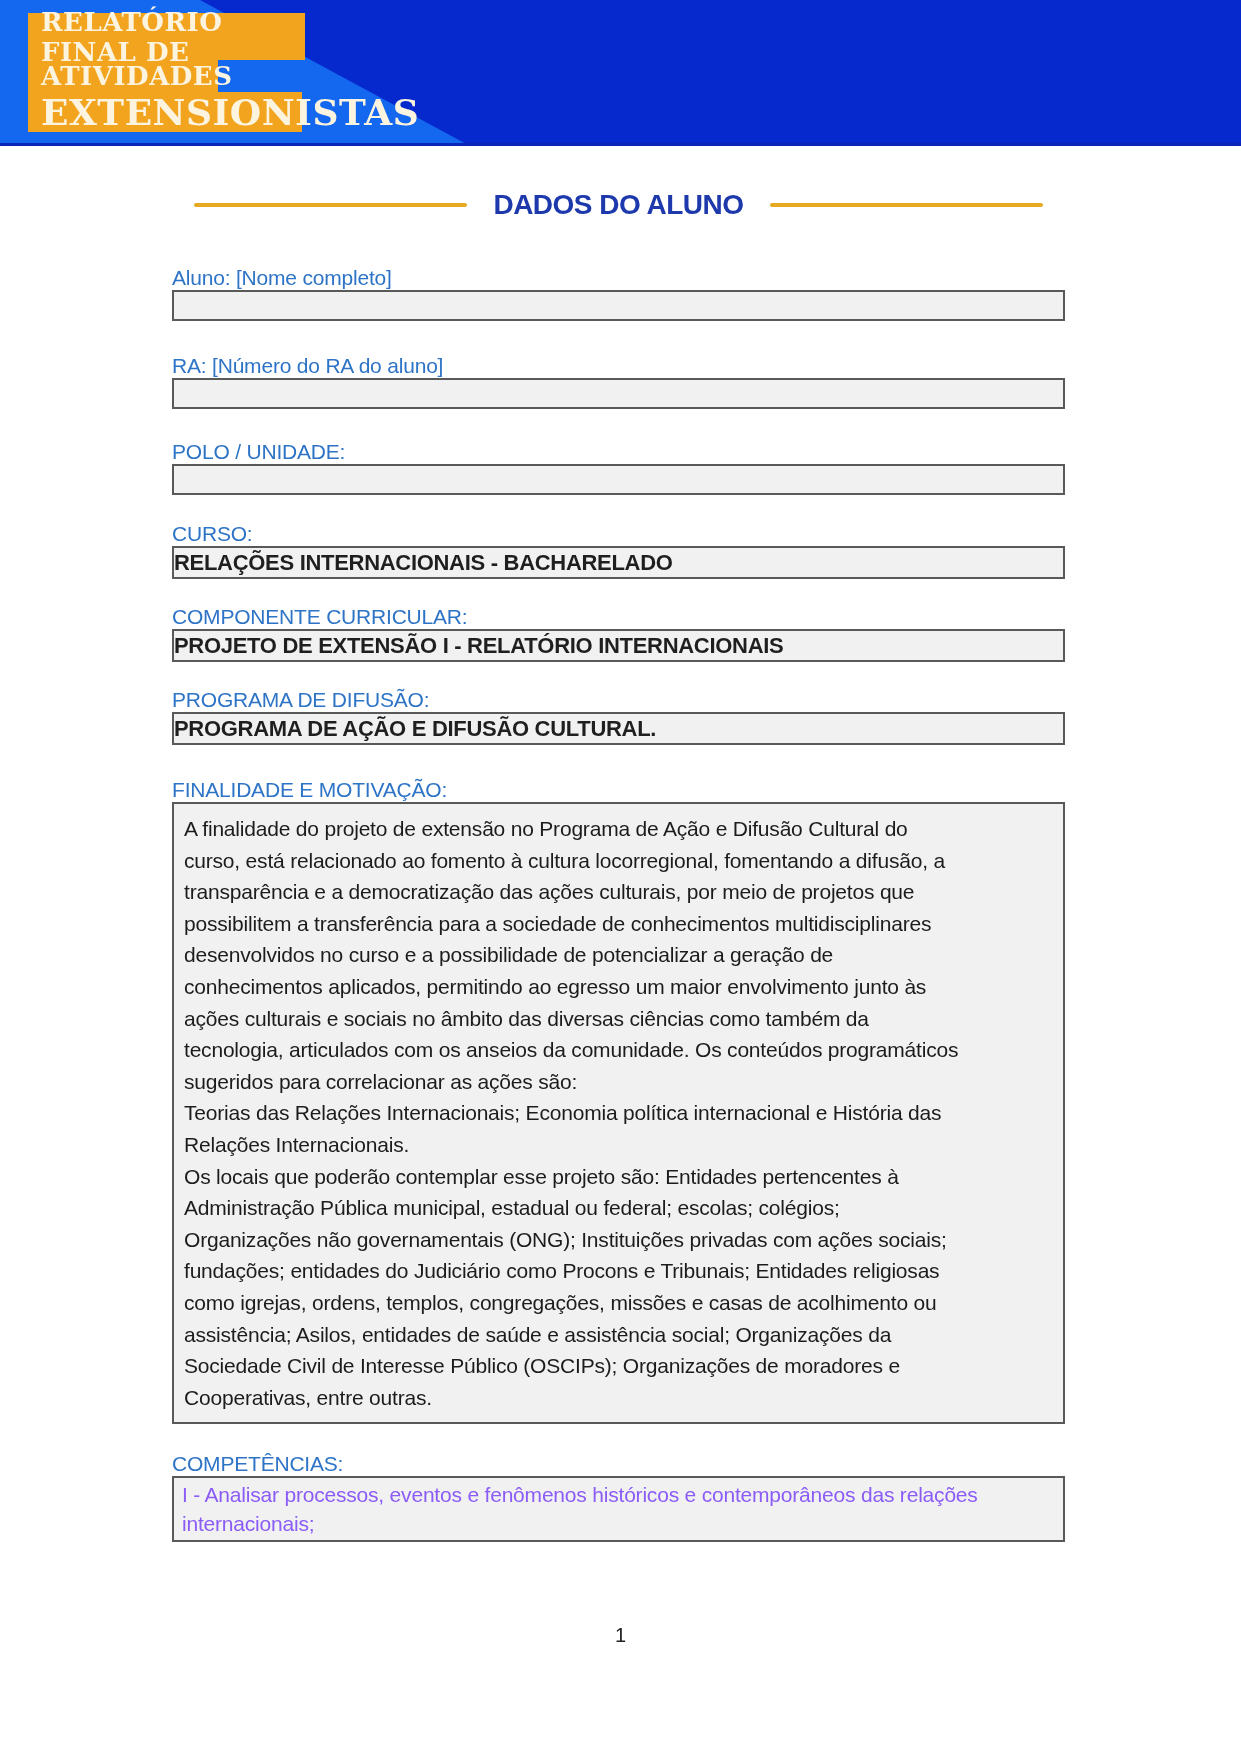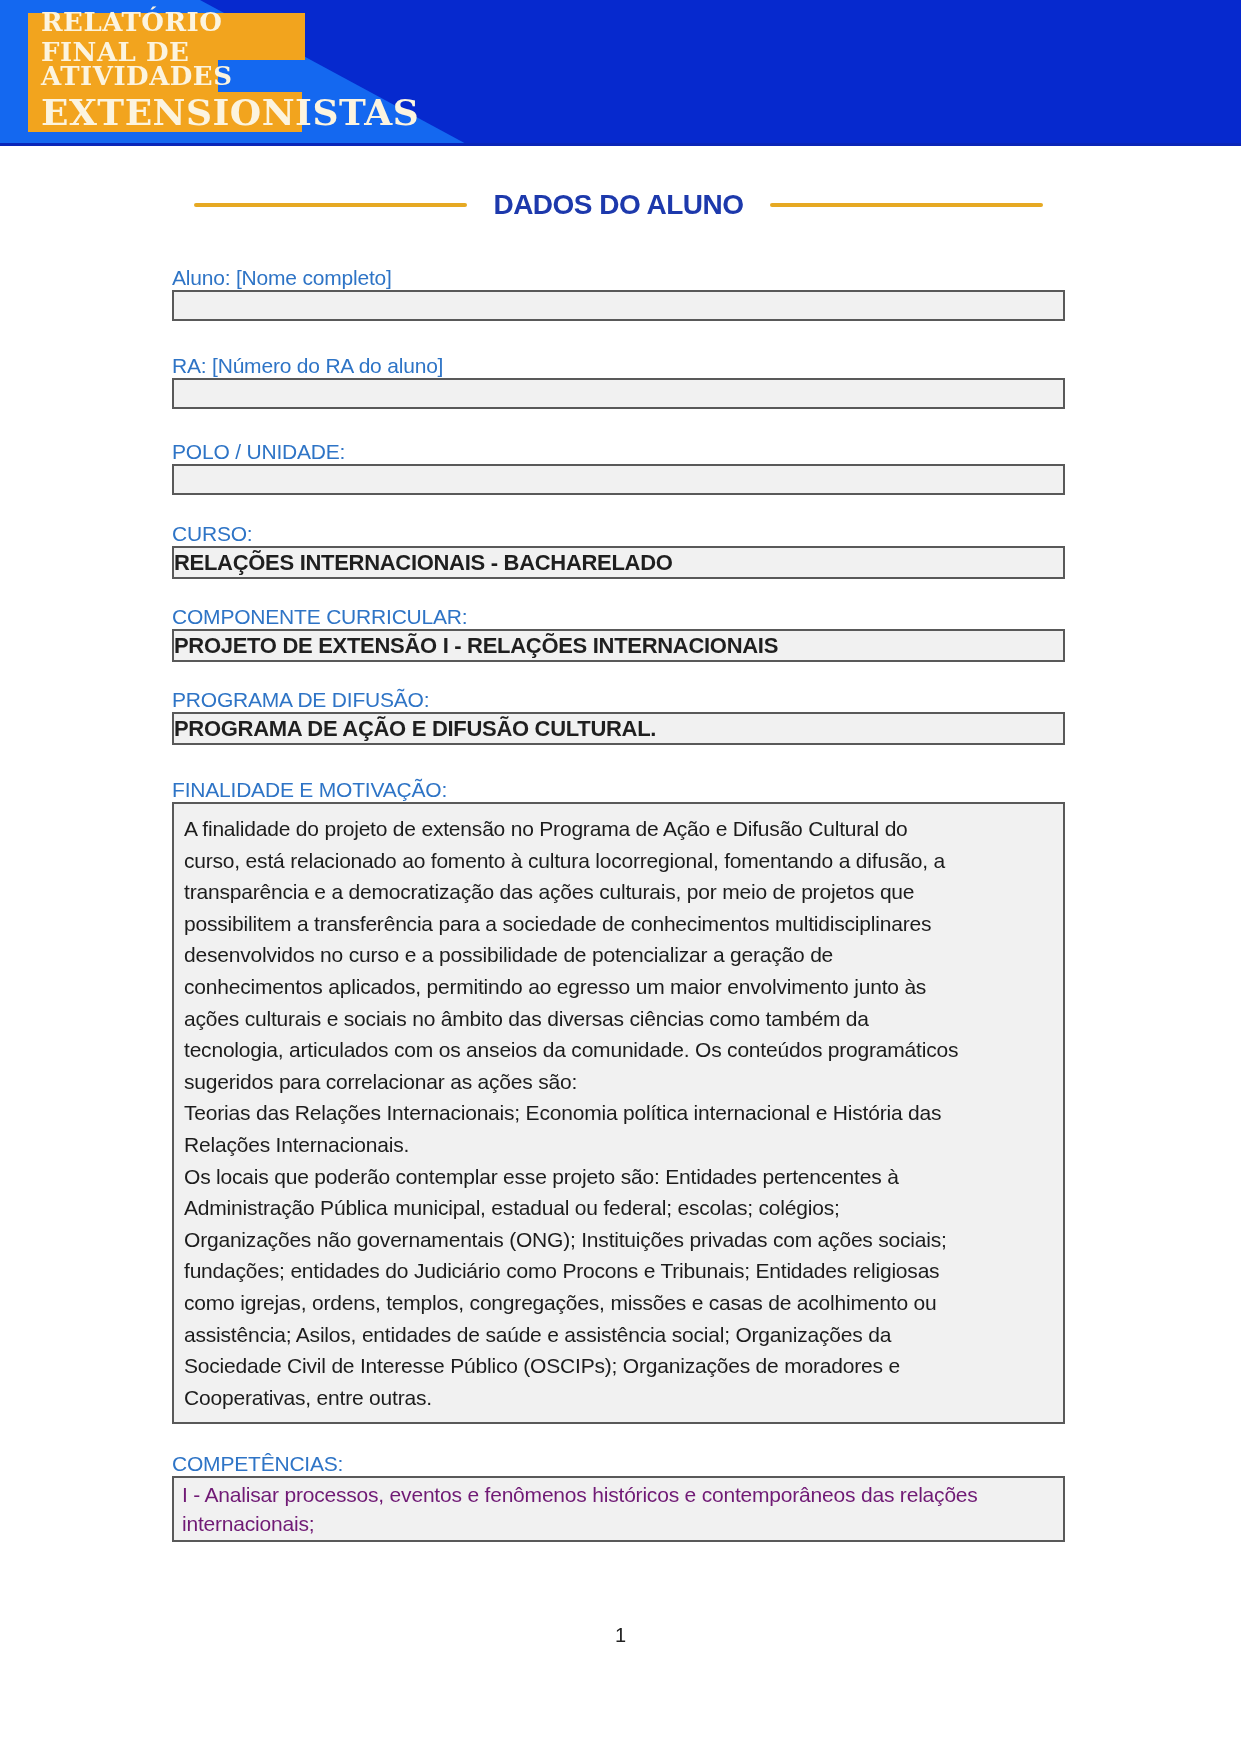--- a/index.html
+++ b/index.html
@@ -25,21 +25,21 @@
   
   .content{margin-left:172px;width:893px;}
   .field-label{font-size:21px;line-height:23px;margin-bottom:1px;color:#2E74C6;letter-spacing:-0.2px;}
   .field-box{box-sizing:border-box;width:893px;border:2px solid #595959;background:#F1F1F1;}
   .box-empty{height:31px;}
   .box-filled{min-height:32px;padding:2px 0;font-size:22px;line-height:25px;
               font-weight:bold;color:#1F1F1F;letter-spacing:-0.3px;white-space:pre-line;}
   .box-para{min-height:611px;padding:9px 10px;font-size:21px;line-height:31.6px;
             color:#1C1C1C;letter-spacing:-0.2px;white-space:pre-line;}
   .box-comp{min-height:62px;padding:2px 8px;font-size:21px;line-height:29px;
-            color:#701a75;letter-spacing:-0.2px;white-space:pre-line;}
+            color:#8b5cf6;letter-spacing:-0.2px;white-space:pre-line;}
 
   .f1{margin-top:46px;}
   .f2{margin-top:33px;}
   .f3{margin-top:31px;}
   .f4{margin-top:27px;}
   .f5{margin-top:26px;}
   .f6{margin-top:26px;}
   .f7{margin-top:33px;}
   .f8{margin-top:28px;}
 
@@ -94,21 +94,21 @@
       <div class="field-box box-empty"></div>
     </div>
 
     <div class="f4">
       <div class="field-label">CURSO:</div>
       <div class="field-box box-filled">RELAÇÕES INTERNACIONAIS - BACHARELADO</div>
     </div>
 
     <div class="f5">
       <div class="field-label">COMPONENTE CURRICULAR:</div>
-      <div class="field-box box-filled">PROJETO DE EXTENSÃO I - RELAÇÕES INTERNACIONAIS</div>
+      <div class="field-box box-filled">PROJETO DE EXTENSÃO I - RELATÓRIO INTERNACIONAIS</div>
     </div>
 
     <div class="f6">
       <div class="field-label">PROGRAMA DE DIFUSÃO:</div>
       <div class="field-box box-filled">PROGRAMA DE AÇÃO E DIFUSÃO CULTURAL.</div>
     </div>
 
     <div class="f7">
       <div class="field-label">FINALIDADE E MOTIVAÇÃO:</div>
       <div class="field-box box-para">A finalidade do projeto de extensão no Programa de Ação e Difusão Cultural do

